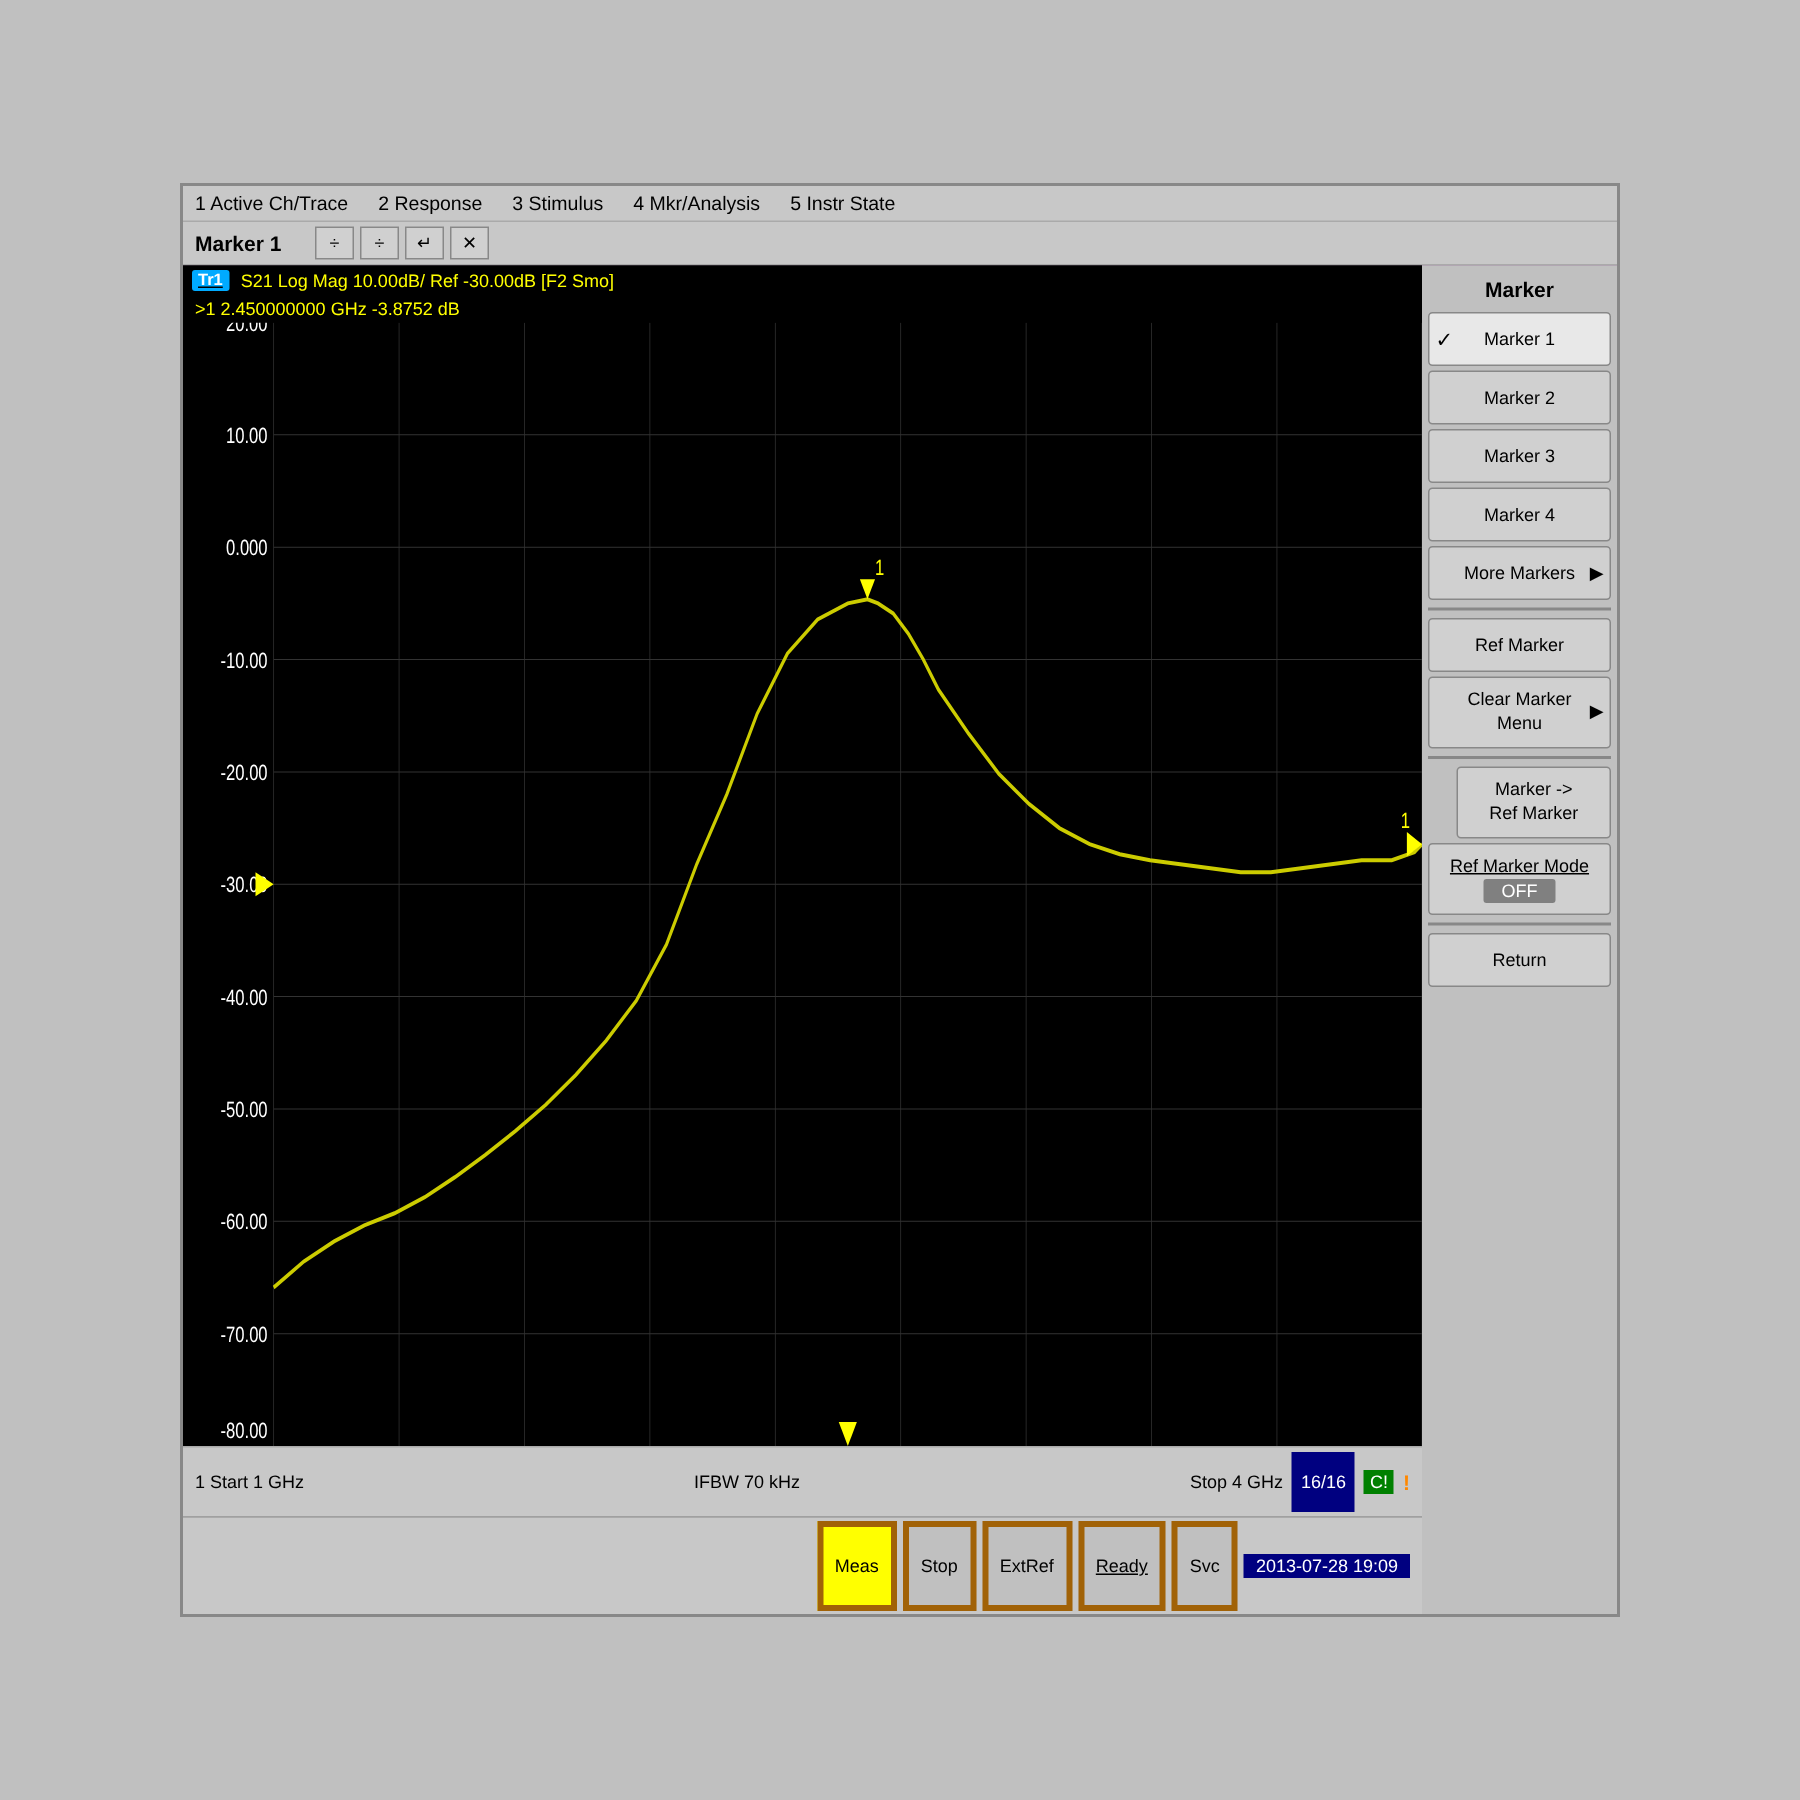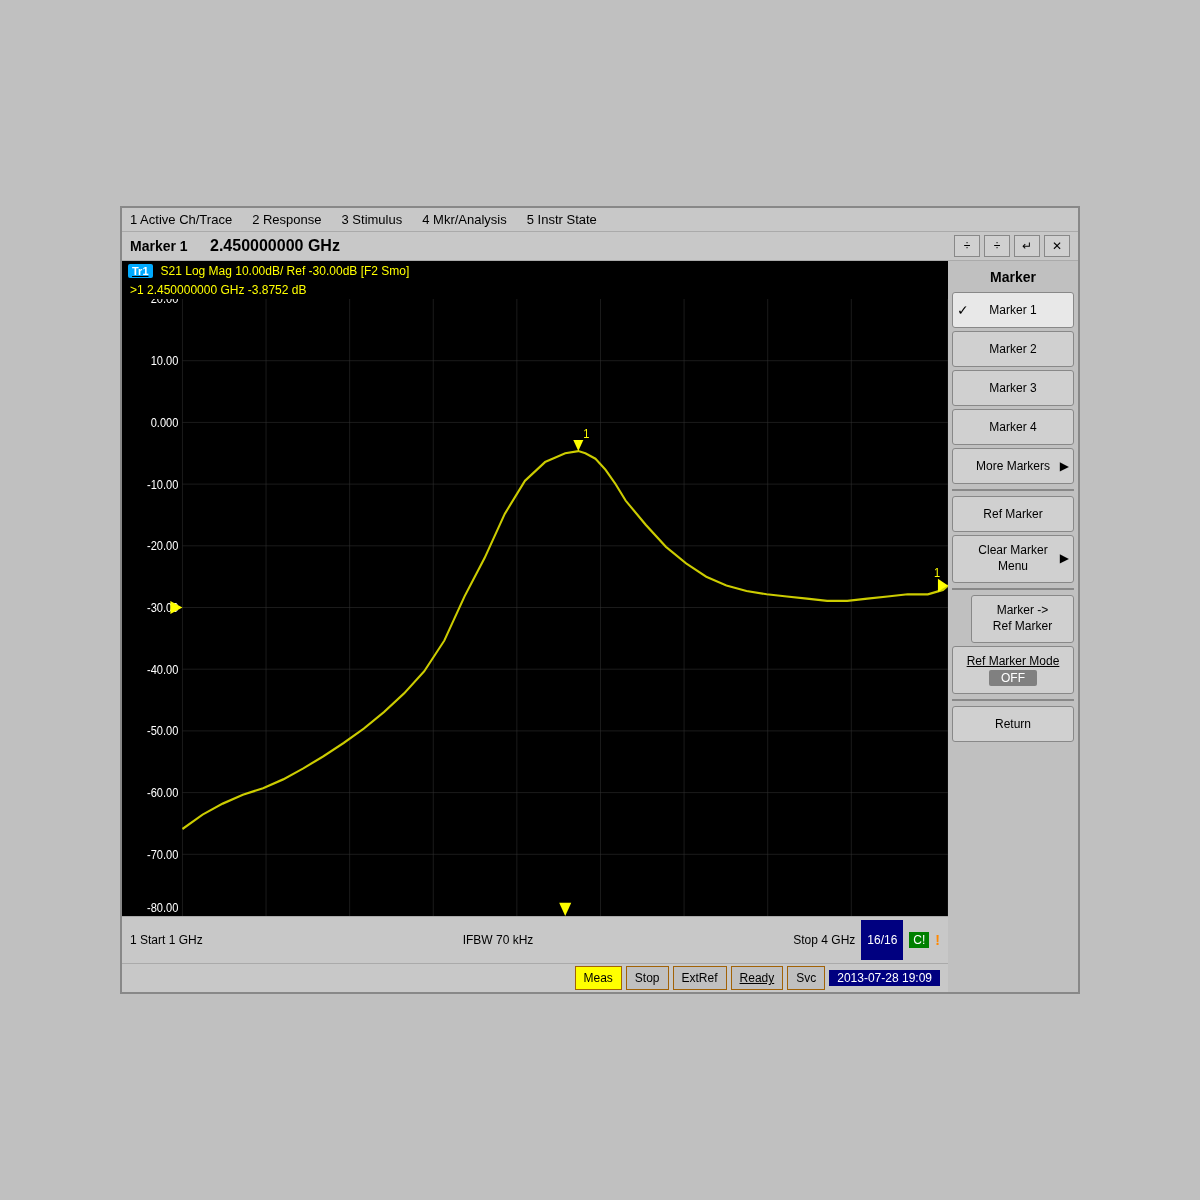--- a/index.html
+++ b/index.html
@@ -7,21 +7,21 @@
       width: 1200px;
       height: 1200px;
       background: #c0c0c0;
       display: flex;
       align-items: center;
       justify-content: center;
       font-family: Arial, sans-serif;
     }
     .instrument {
       width: 960px;
-      height: 788px;
+      height: 956px;
       background: #701a75;
       border: 2px solid #888;
       display: flex;
       flex-direction: column;
     }
     .menu-bar {
       background: #c8c8c8;
       padding: 4px 8px;
       font-size: 13px;
       color: #000;
@@ -128,23 +128,23 @@
       display: flex;
       align-items: center;
       padding: 2px 8px;
       font-size: 12px;
       color: #000;
       border-top: 1px solid #aaa;
       justify-content: flex-end;
       gap: 4px;
     }
     .status-btn {
-      padding: 4px 8px;
-      font-size: 12px;
-      border: 1px solid #a16207;
+      padding: 19px 8px;
+      font-size: 12px;
+      border: 4px solid #a16207;
       cursor: pointer;
     }
     .status-meas {
       background: #ffff00;
       color: #000;
     }
     .status-stop { background: #c0c0c0; }
     .status-extref { background: #c0c0c0; }
     .status-ready { background: #c0c0c0; text-decoration: underline; }
     .status-svc { background: #c0c0c0; }
@@ -250,21 +250,20 @@
   <div class="menu-bar">
     <span class="menu-item">1 Active Ch/Trace</span>
     <span class="menu-item">2 Response</span>
     <span class="menu-item">3 Stimulus</span>
     <span class="menu-item">4 Mkr/Analysis</span>
     <span class="menu-item">5 Instr State</span>
   </div>
 
   <div class="marker-bar">
     <span class="marker-label">Marker 1</span>
-    <span class="marker-value">2.450000000 GHz</span>
     <div class="marker-controls">
       <div class="ctrl-btn">÷</div>
       <div class="ctrl-btn">÷</div>
       <div class="ctrl-btn">↵</div>
       <div class="ctrl-btn">✕</div>
     </div>
   </div>
 
   <div class="main-area">
 

